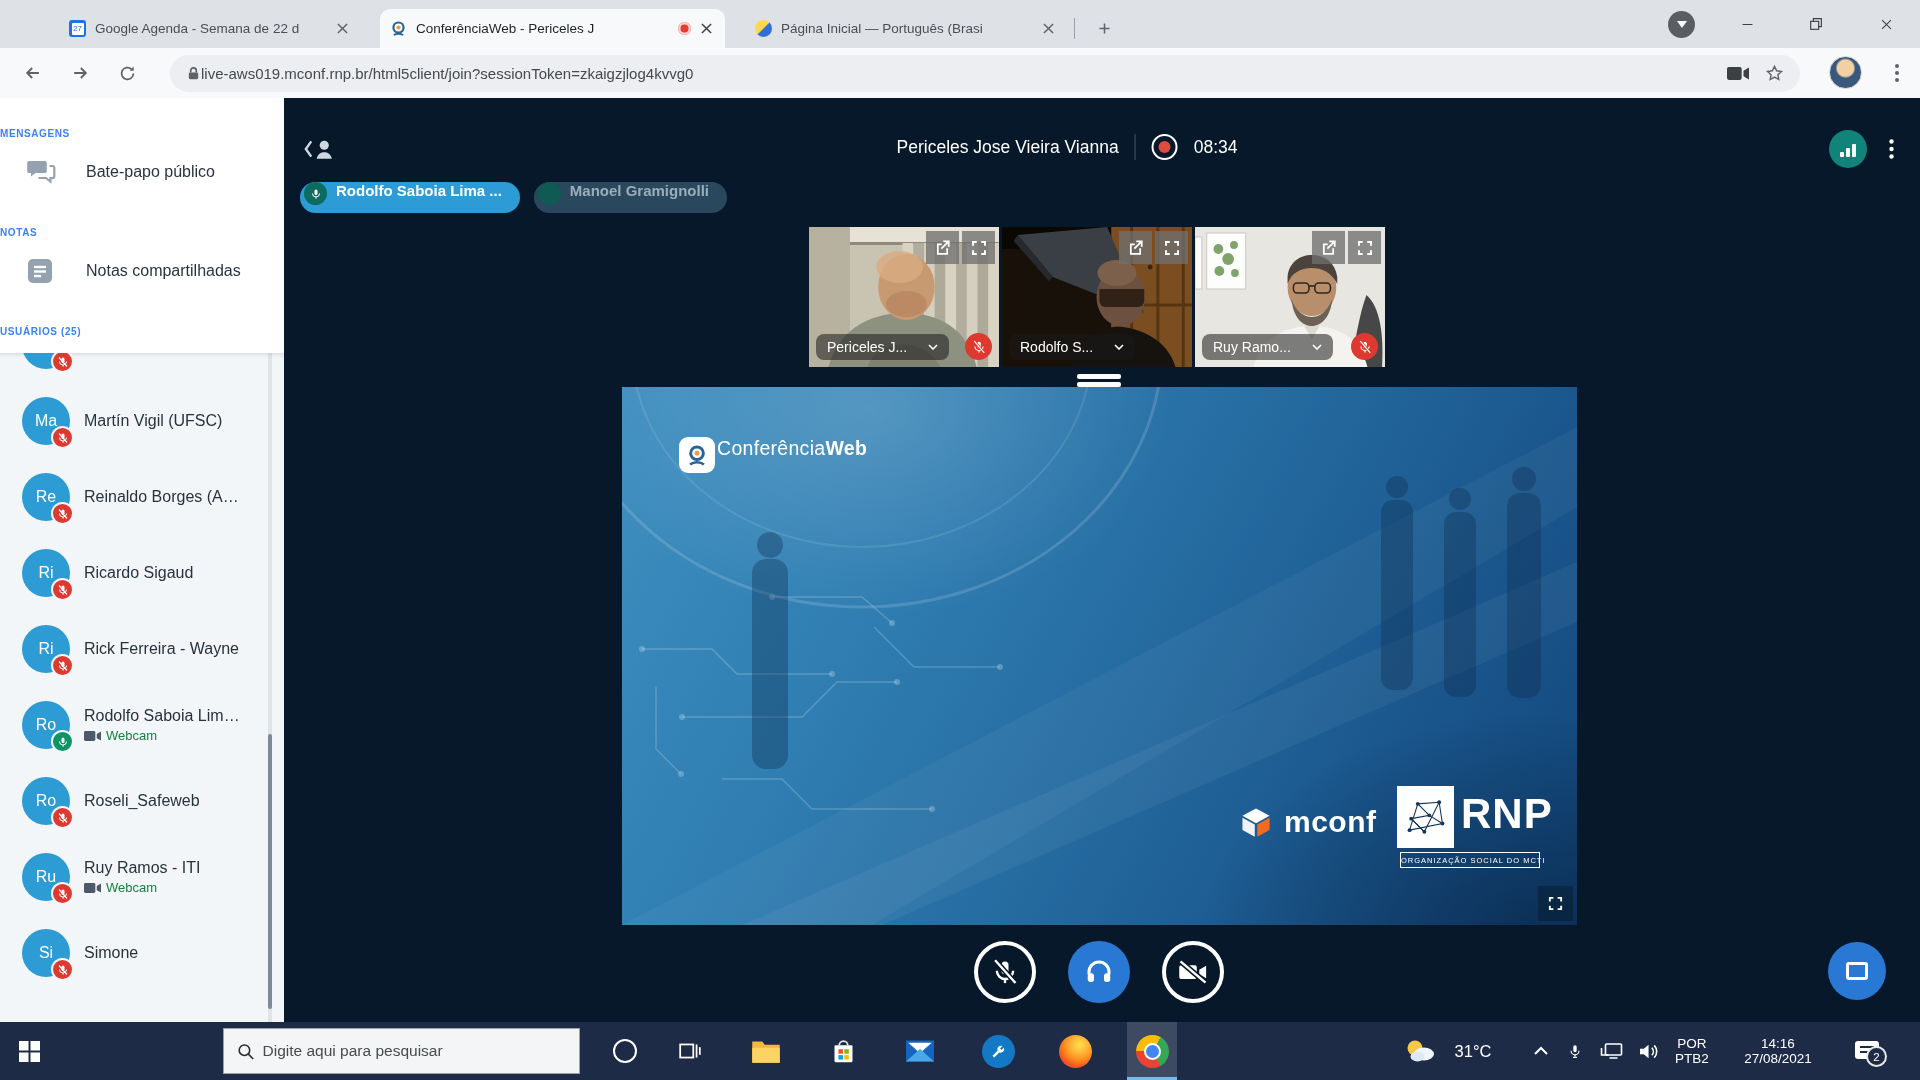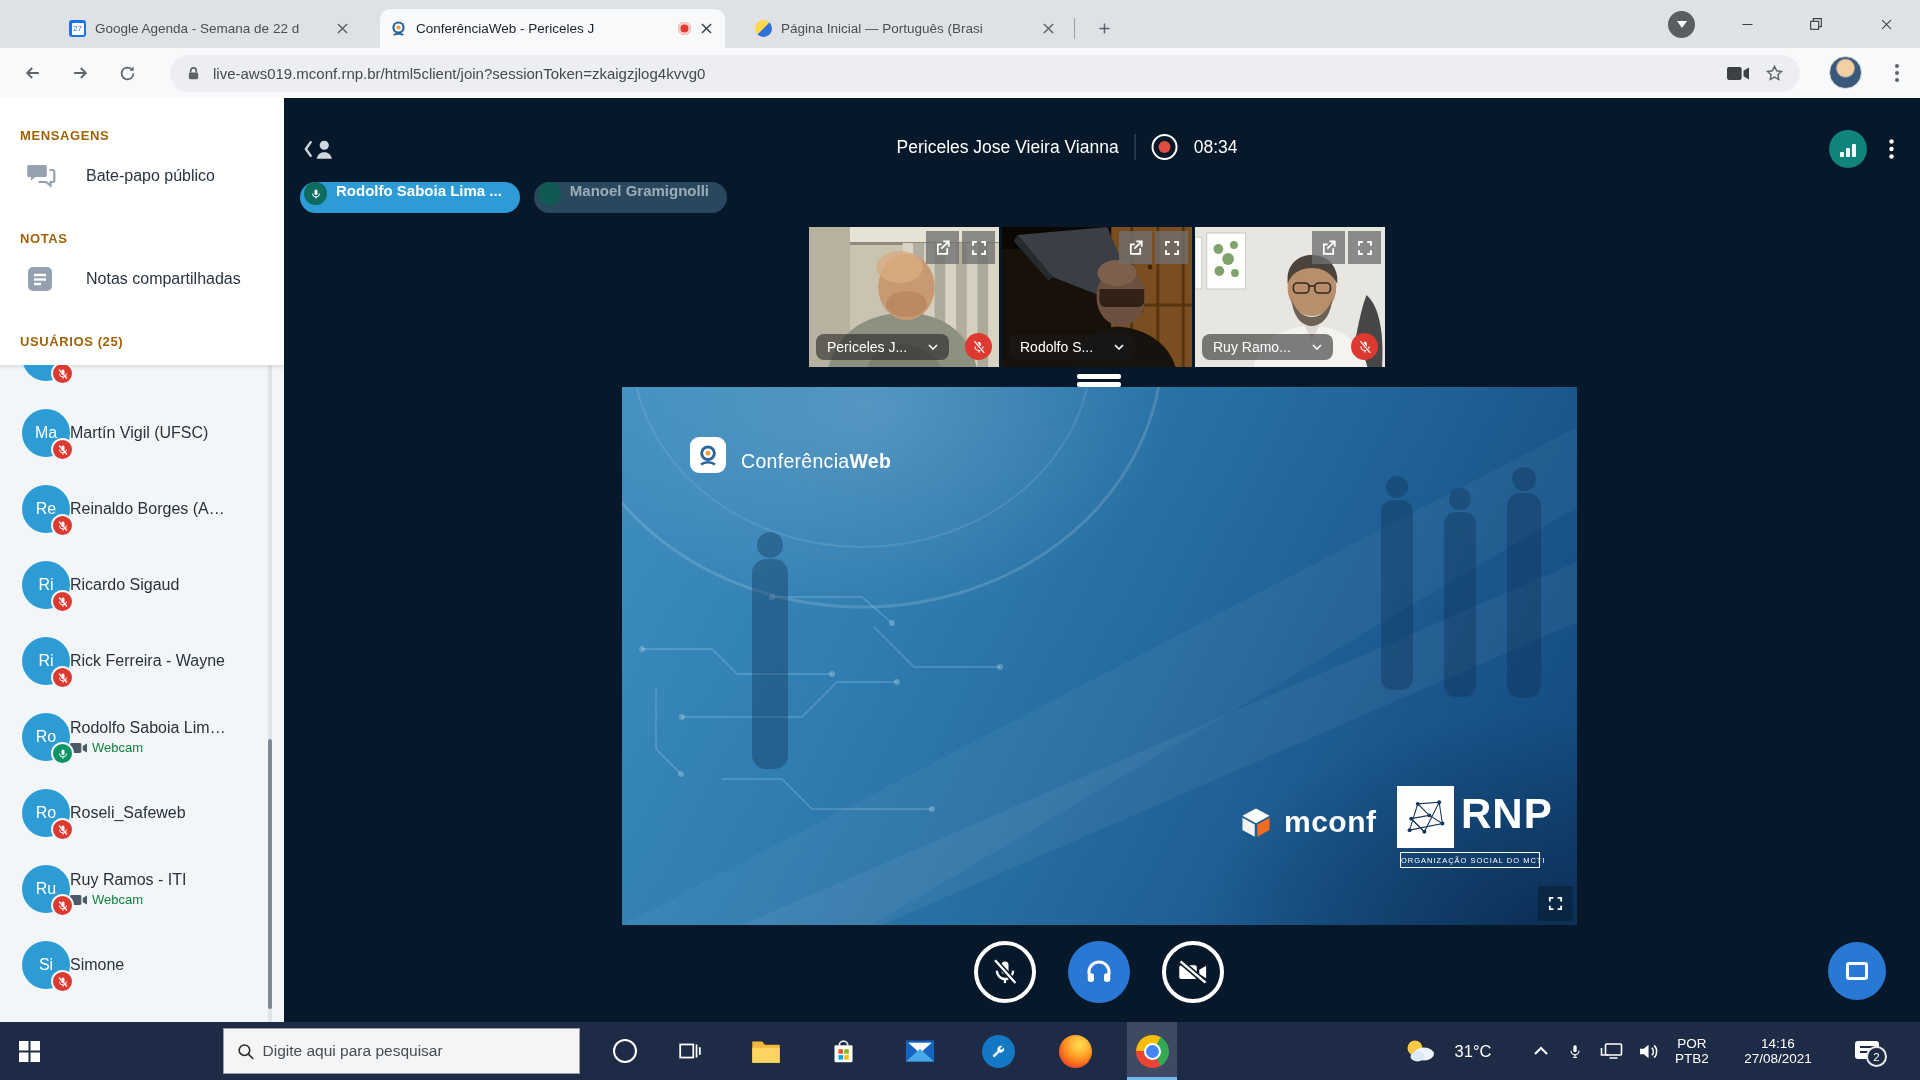--- a/index.html
+++ b/index.html
@@ -28,45 +28,45 @@
   .newtab{position:absolute;left:1088px;top:12px;width:32px;height:32px;border-radius:50%;display:flex;align-items:center;justify-content:center}
   .wc-btn{position:absolute;top:7px;width:48px;height:34px;display:flex;align-items:center;justify-content:center}
   .tabsearch{position:absolute;left:1668px;top:11px;width:27px;height:27px;border-radius:50%;background:#5a5e63;
        display:flex;align-items:center;justify-content:center}
 
   
   .toolbar{position:absolute;top:48px;left:0;width:100%;height:50px;background:#f8f9fa}
   .navic{position:absolute;top:8px;width:34px;height:34px;display:flex;align-items:center;justify-content:center;border-radius:50%}
   .omnibox{position:absolute;left:170px;top:7px;width:1630px;height:37px;background:#eceef1;border-radius:19px;
        display:flex;align-items:center;padding:0 16px;font-size:15px;color:#46494d}
-  .omni-url{margin-left:12px;flex:1;white-space:nowrap;overflow:hidden}
+  .omni-url{margin-left:0;flex:1;white-space:nowrap;overflow:hidden}
   .omni-ic{margin-left:16px;flex:none}
   .avatar-chrome{position:absolute;left:1829px;top:8px;width:33px;height:33px;border-radius:50%;
        background:radial-gradient(circle at 50% 36%,#f2cfa5 0 32%,#39597c 40% 100%);border:1px solid #d0d3d7}
   .kebab-chrome{position:absolute;left:1880px;top:8px;width:34px;height:34px;display:flex;align-items:center;justify-content:center}
 
   
   .app{position:absolute;top:98px;left:0;right:0;bottom:58px;display:flex}
 
   
   .sidebar{width:284px;background:#fff;display:flex;flex-direction:column;position:relative;flex:none}
-  .sb-header{font-size:13px;font-weight:bold;color:#a16207;letter-spacing:.6px;margin:28px 0 6px 20px}
+  .sb-header{font-size:10px;font-weight:bold;color:#3b82f6;letter-spacing:.6px;margin:28px 0 6px 0}
   .sb-header.first{margin-top:30px}
   .sb-item{display:flex;align-items:center;height:54px;padding-left:26px;gap:30px;font-size:16px;color:#2a3440;cursor:pointer}
   .sb-item .ic{width:30px;flex:none}
   .userlist{flex:1;background:#f3f6f9;overflow:hidden;position:relative;margin-top:10px;
        box-shadow:inset 0 6px 6px -6px rgba(0,0,0,.18)}
   .user-row{display:flex;align-items:center;height:76px;padding-left:22px;position:relative}
   .avatar{width:48px;height:48px;border-radius:50%;background:#2d9cd4;color:#fff;font-size:16px;font-weight:normal;
        display:flex;align-items:center;justify-content:center;position:relative;flex:none}
   .badge{position:absolute;right:-4px;bottom:-4px;width:23px;height:23px;border-radius:50%;background:#dc3a30;
        border:2px solid #f3f6f9;display:flex;align-items:center;justify-content:center;color:#fff}
   .user-row.mic-on .badge{background:#0d9465}
   .user-row:not(.mic-on) .ic-mic{display:none}
-  .user-meta{min-width:0}
+  .user-meta{margin-left:14px;min-width:0}
   .user-name{font-size:16px;color:#28323c;white-space:nowrap;overflow:hidden}
   .user-sub{display:flex;align-items:center;gap:5px;margin-top:3px;font-size:13px;color:#15803d}
   .user-row.partial{margin-top:-46px}
   .sb-track{position:absolute;top:0;right:12px;width:4px;bottom:0;background:rgba(0,0,0,.07)}
   .sb-thumb{position:absolute;right:12px;width:4px;top:57%;height:41%;background:#7e8a94;border-radius:2px}
 
   
   .stage{flex:1;position:relative;background:#07182b;overflow:hidden}
   .toggle-users{position:absolute;left:18px;top:38px;width:40px;height:26px}
   .title-block{position:absolute;left:calc(50% - 35px);top:36px;transform:translateX(-50%);
@@ -101,21 +101,21 @@
   .draghandle{position:absolute;left:793px;top:276px;width:44px;cursor:row-resize}
   .draghandle i{display:block;height:5px;background:#fff;border-radius:2px;margin-bottom:3px}
 
   .slide{position:absolute;left:338px;top:289px;width:955px;height:538px;overflow:hidden;
        background:linear-gradient(118deg,#3f8fc0 0%,#2f7db1 30%,#246a9f 55%,#1a568c 78%,#12477b 100%)}
   .slide::before{content:'';position:absolute;inset:0;
        background:radial-gradient(ellipse 430px 300px at 26% 4%,rgba(255,255,255,.16),transparent 70%)}
   .slide::after{content:'';position:absolute;inset:0;
        background:radial-gradient(ellipse 500px 320px at 97% 102%,rgba(4,20,45,.5),transparent 70%)}
   .slide-overlay{position:absolute;inset:0}
-  .slide-logo{position:absolute;left:68px;top:50px;display:flex;align-items:flex-end;gap:15px;z-index:3}
+  .slide-logo{position:absolute;left:57px;top:50px;display:flex;align-items:flex-start;gap:2px;z-index:3}
   .cw-box{width:36px;height:36px;background:#fff;border-radius:9px;display:flex;align-items:center;justify-content:center}
   .cw-text{color:#fff;font-size:19.5px;letter-spacing:.3px}
   .cw-text b{font-weight:bold}
   .mconf{position:absolute;left:618px;top:418px;display:flex;align-items:center;gap:12px;z-index:3}
   .mconf-text{color:#fff;font-size:30px;font-weight:600;letter-spacing:.5px}
   .rnp{position:absolute;left:775px;top:399px;z-index:3}
   .rnp-box{width:57px;height:62px;background:#fff;display:flex;align-items:center;justify-content:center}
   .rnp-text{position:absolute;left:64px;top:4px;color:#fff;font-size:42px;font-weight:bold;letter-spacing:1px}
   .rnp-sub{position:absolute;left:3px;top:66px;width:140px;border:1px solid #fff;color:#fff;
        font-size:7.5px;letter-spacing:1px;text-align:center;padding:2.5px 0;white-space:nowrap}

